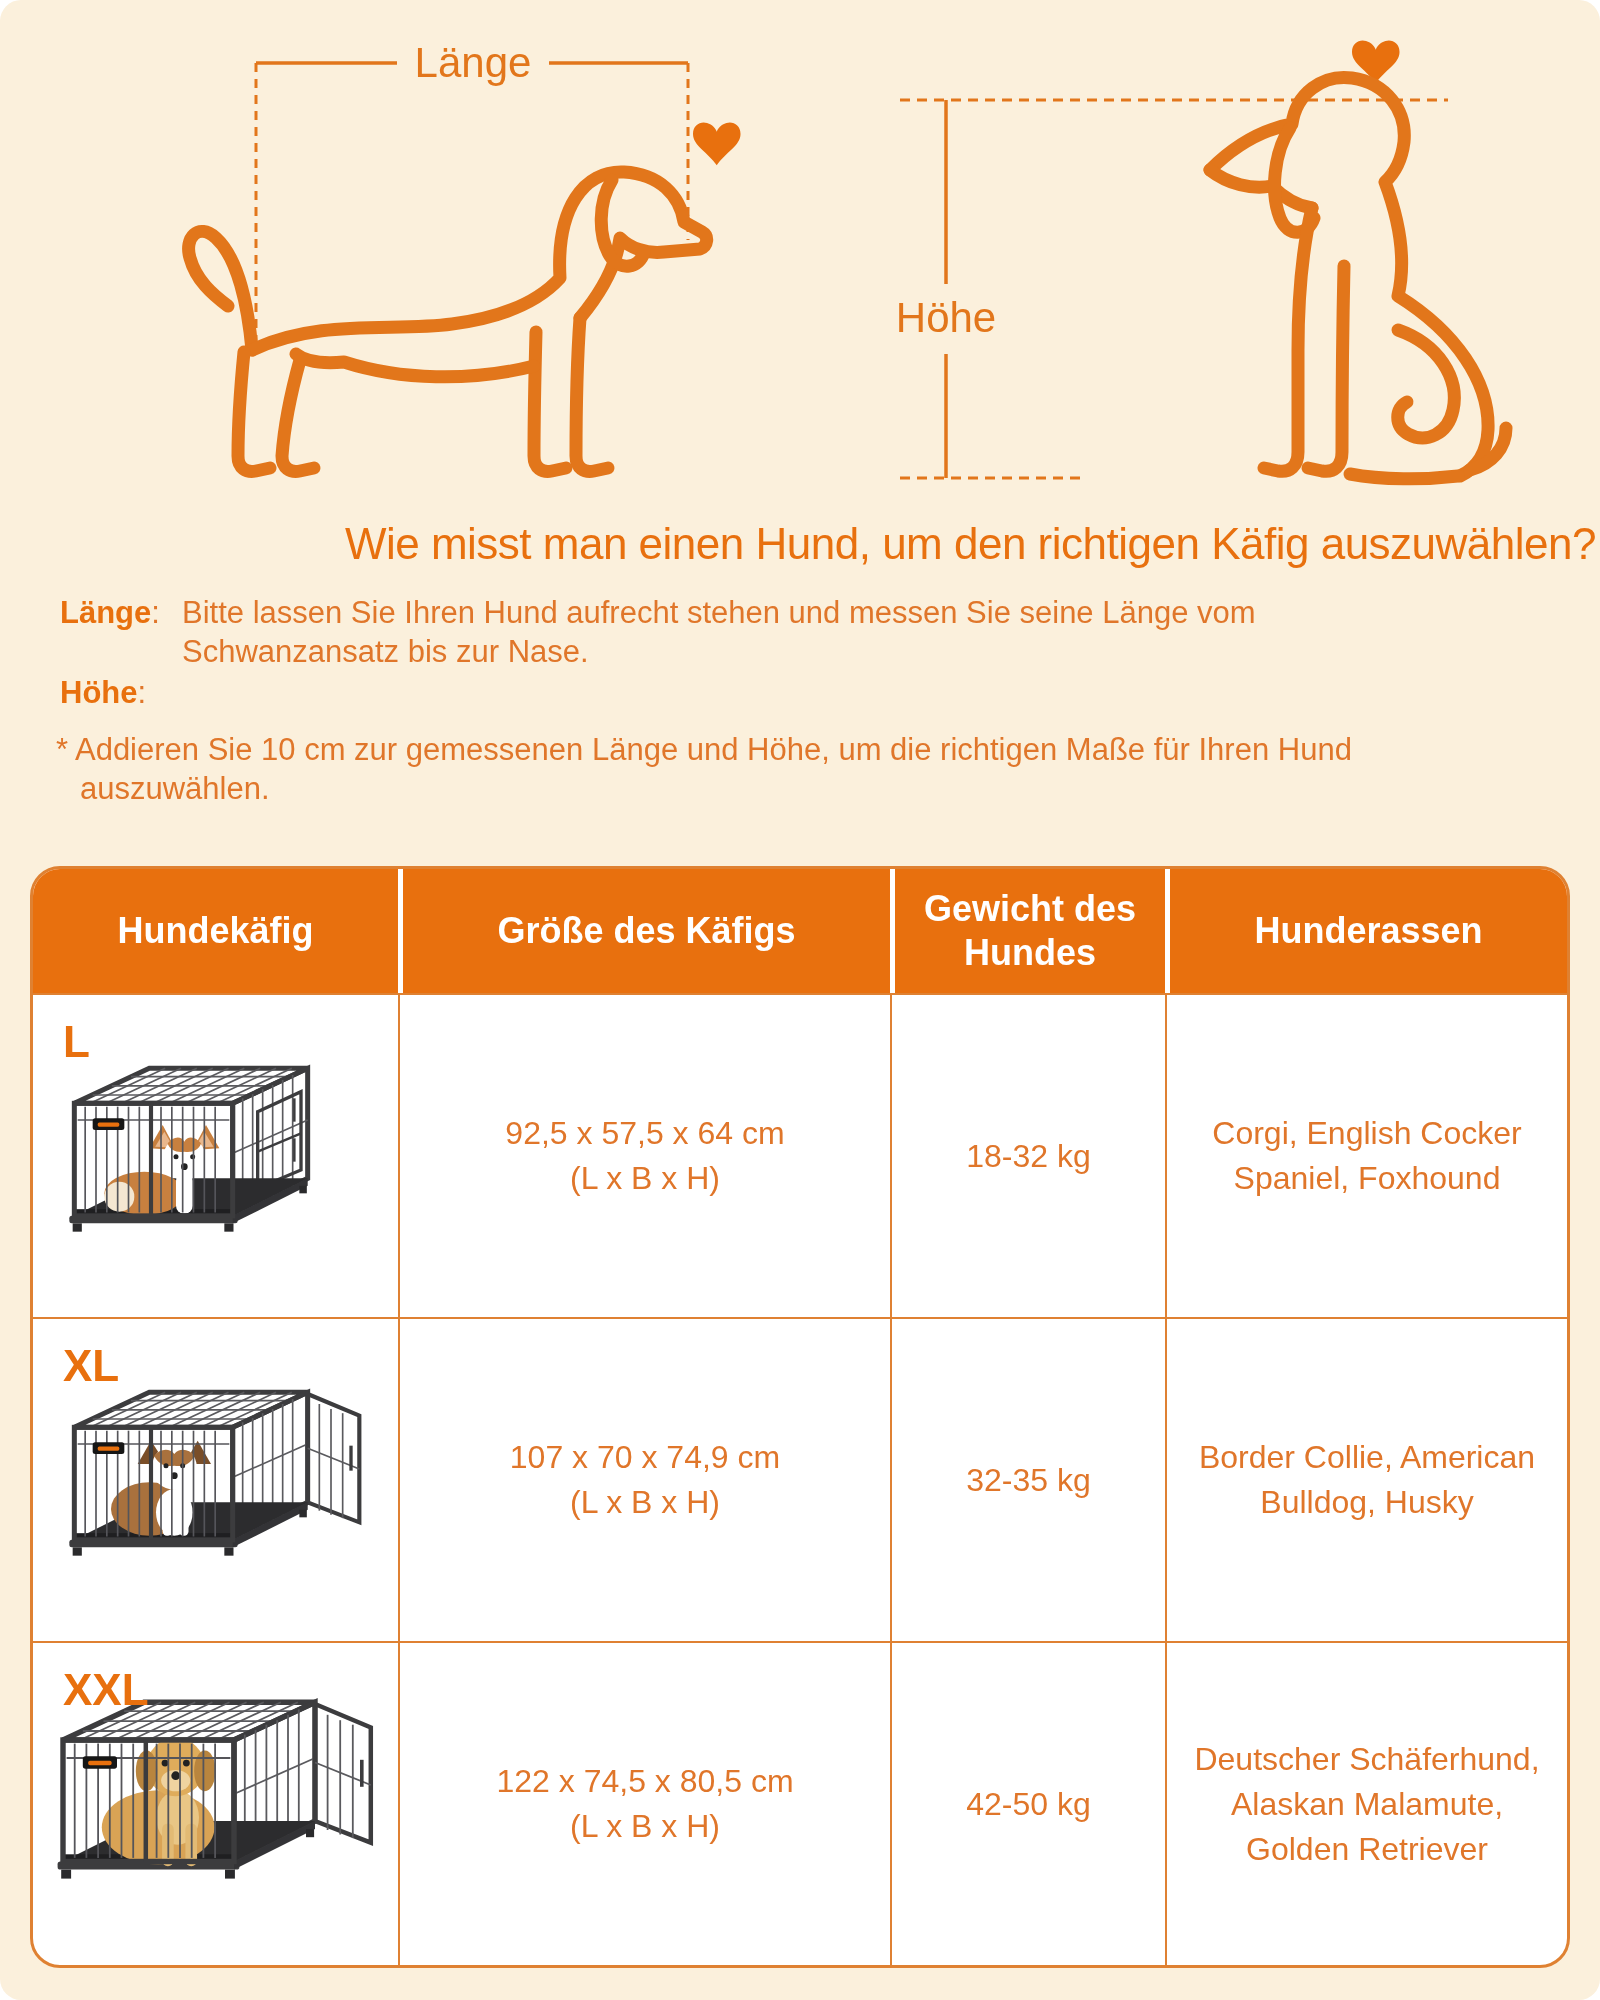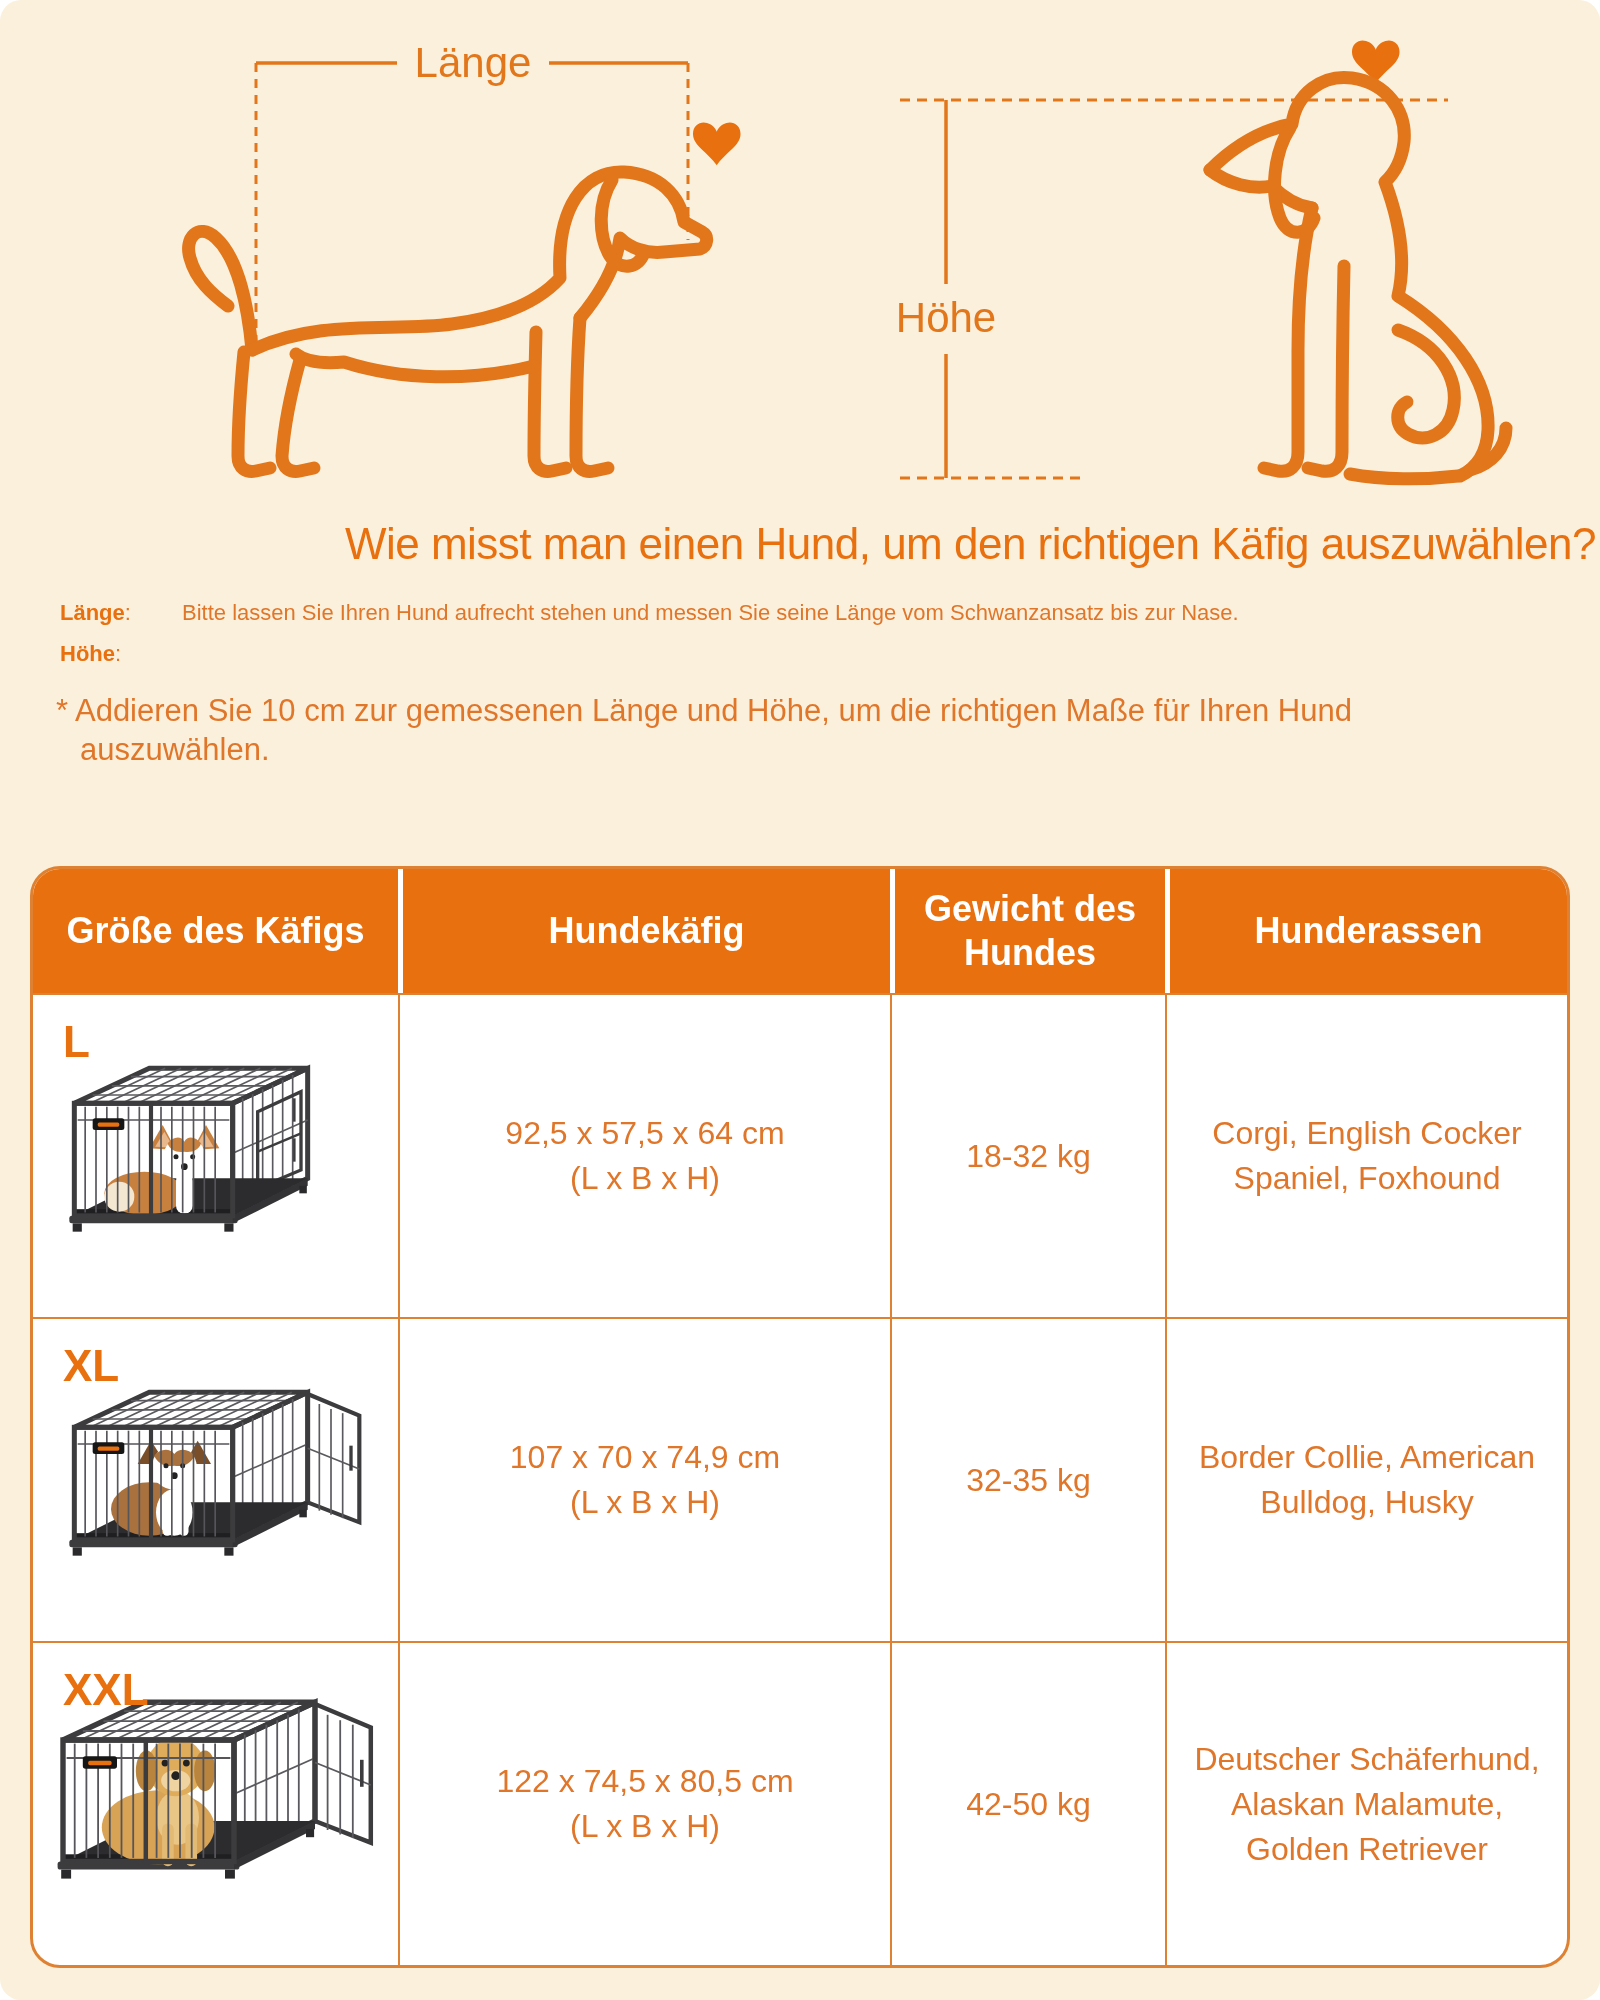--- a/index.html
+++ b/index.html
@@ -4,21 +4,21 @@
 <style>
   html,body{margin:0;padding:0;background:#ffffff;}
   body{font-family:"Liberation Sans","DejaVu Sans",sans-serif;}
   .page{position:relative;width:1600px;height:2000px;background:var(--page-bg,#FBF0DC);
         border-radius:21px;overflow:hidden;}
   .measure-art{display:block;width:1600px;height:505px;}
   .svg-label{font-family:"Liberation Sans","DejaVu Sans",sans-serif;font-size:42px;
              fill:var(--art-stroke,#E2761B);}
   .title{margin:14px 4px 0 40px;font-size:44px;font-weight:normal;color:var(--accent,#E8700E);
          letter-spacing:-0.5px;text-align:right;}
-  .instructions{margin:24px 0 0 60px;font-size:22px;line-height:39px;color:var(--body-text,#E0762A);}
+  .instructions{margin:24px 0 0 60px;font-size:31px;line-height:39px;color:var(--body-text,#E0762A);}
   .instr{display:flex;margin:0 0 2px 0;}
   .instr .term{flex:0 0 auto;min-width:122px;font-weight:bold;color:var(--accent,#E8700E);}
   .instr .term .colon{font-weight:normal;color:var(--body-text,#E0762A);}
   .instr .txt{max-width:1240px;}
   .note{margin:18px 0 0 56px;width:1360px;font-size:31px;line-height:39px;
         color:var(--body-text,#E0762A);padding-left:24px;text-indent:-24px;}
   .size-table{position:absolute;left:30px;top:866px;width:1540px;box-sizing:border-box;
               border:3px solid var(--grid-line,#DF8132);border-radius:30px;overflow:hidden;
               background:var(--cell-bg,#FFFFFF);}
   .thead{display:grid;grid-template-columns:365px 492px 275px 402px;height:124px;
@@ -216,22 +216,22 @@
     </p>
     <p class="instr">
       <span class="term"><b>Höhe</b><span class="colon">:</span></span>
     </p>
   </div>
 
   <p class="note">* Addieren Sie 10 cm zur gemessenen Länge und Höhe, um die richtigen Maße für Ihren Hund auszuwählen.</p>
 
   <div class="size-table">
     <div class="thead">
+      <div class="th">Hundekäfig</div>
       <div class="th">Größe des Käfigs</div>
-      <div class="th">Hundekäfig</div>
       <div class="th">Gewicht des Hundes</div>
       <div class="th">Hunderassen</div>
     </div>
 
     <div class="trow">
       <div class="td cell-product">
         <span class="size-label">L</span>
         <svg class="crate" viewBox="0 0 380 240">
           <use href="#crateTop"></use>
             <use href="#crateSide"></use>

